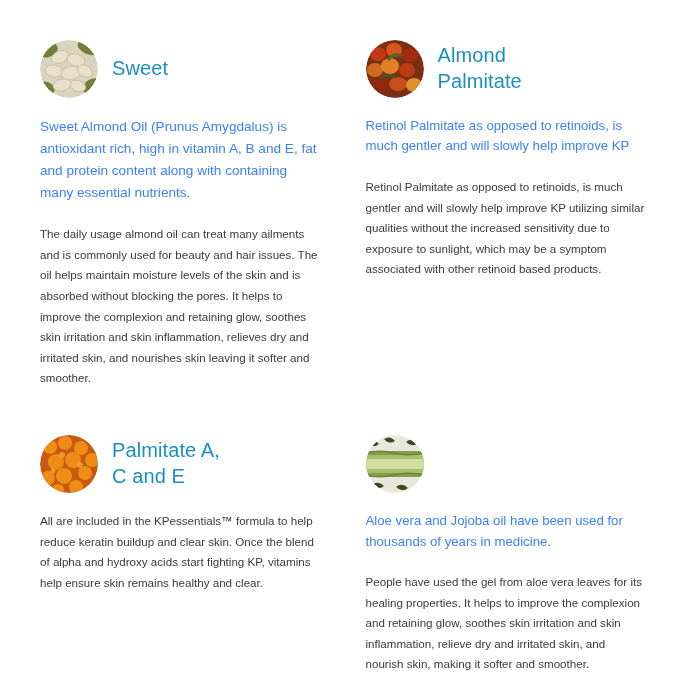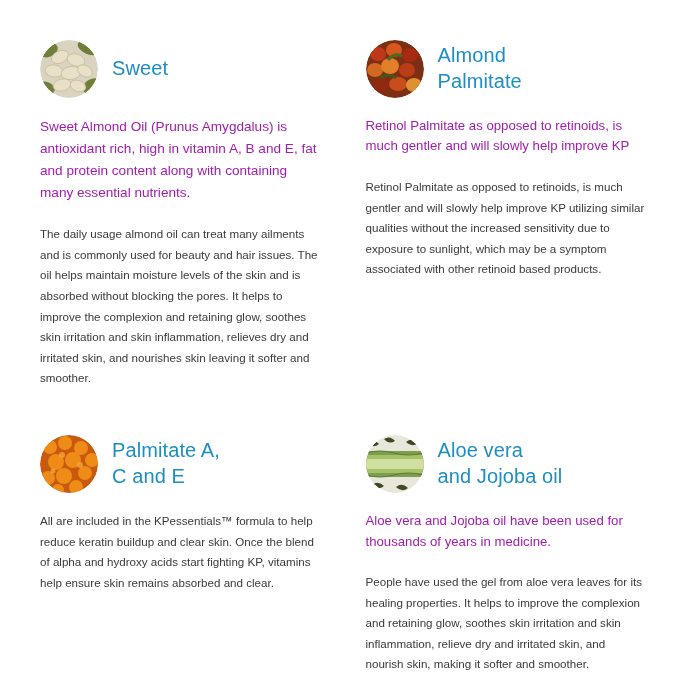--- a/index.html
+++ b/index.html
@@ -49,21 +49,21 @@
   .card-title {
     font-size: 20px;
     line-height: 1.28;
     color: #1c8ec4;
     font-weight: 400;
     letter-spacing: 0.1px;
   }
   .lead {
     font-size: 13.2px;
     line-height: 1.55;
-    color: #a21caf;
+    color: #3b82f6;
     margin: 0 0 20px 0;
   }
   .lead-lg {
     font-size: 13.6px;
     line-height: 1.62;
   }
   .body-text {
     font-size: 11.6px;
     line-height: 1.78;
     color: #3a3a3a;
@@ -179,21 +179,21 @@
                 <circle cx="13" cy="36" r="2.5"></circle>
               </g>
             </g>
           </svg>
         </div>
         <div class="card-title">
           <span>Palmitate A,</span><br>
           <span>C and E</span>
         </div>
       </div>
-      <p class="body-text">All are included in the KPessentials™ formula to help reduce keratin buildup and clear skin. Once the blend of alpha and hydroxy acids start fighting KP, vitamins help ensure skin remains absorbed and clear.</p>
+      <p class="body-text">All are included in the KPessentials™ formula to help reduce keratin buildup and clear skin. Once the blend of alpha and hydroxy acids start fighting KP, vitamins help ensure skin remains healthy and clear.</p>
     </div>
 
     <div class="card">
       <div class="card-head">
         <div class="thumb">
           <svg viewBox="0 0 58 58" xmlns="http://www.w3.org/2000/svg">
             <defs>
               <clipPath id="c4">
                   <circle cx="29" cy="29" r="29"></circle>
                 </clipPath>
@@ -210,23 +210,19 @@
               <g fill="#3d4a22">
                 <path d="M2 8 q6 -5 11 1 q-6 5 -11 -1"></path>
                 <path d="M18 4 q6 -4 11 2 q-6 4 -11 -2"></path>
                 <path d="M40 7 q6 -5 12 1 q-6 5 -12 -1"></path>
                 <path d="M6 50 q6 -5 12 1 q-6 5 -12 -1"></path>
                 <path d="M30 52 q6 -5 12 1 q-6 5 -12 -1"></path>
               </g>
             </g>
           </svg>
         </div>
-        <div class="card-title">
-          <span>Aloe vera</span><br>
-          <span>and Jojoba oil</span>
-        </div>
       </div>
       <p class="lead">Aloe vera and Jojoba oil have been used for thousands of years in medicine.</p>
       <p class="body-text">People have used the gel from aloe vera leaves for its healing properties. It helps to improve the complexion and retaining glow, soothes skin irritation and skin inflammation, relieve dry and irritated skin, and nourish skin, making it softer and smoother.</p>
     </div>
 
   </div>
 </div>
 
 </body></html>

